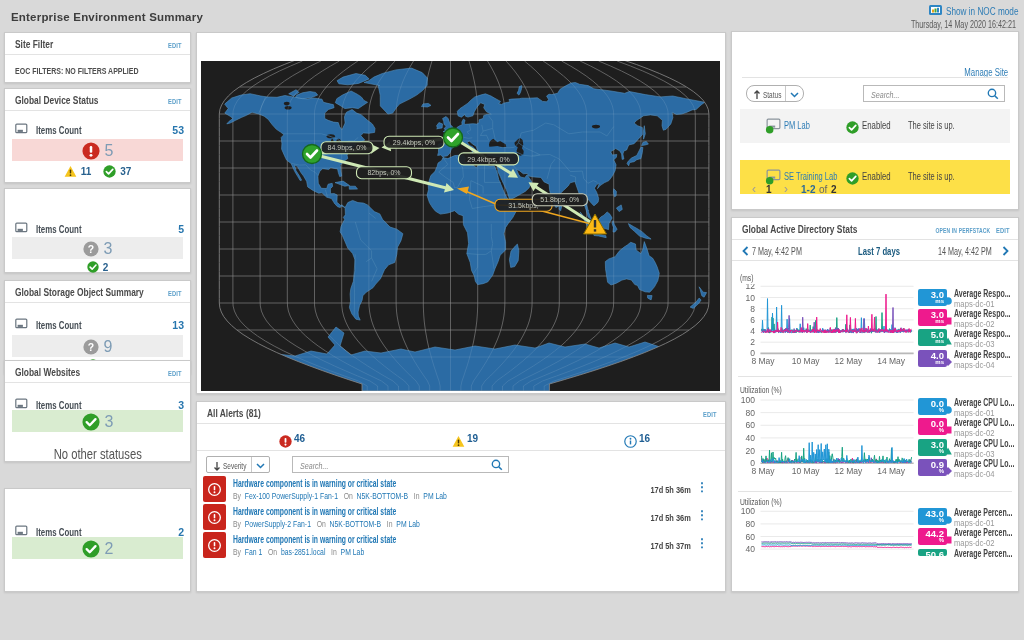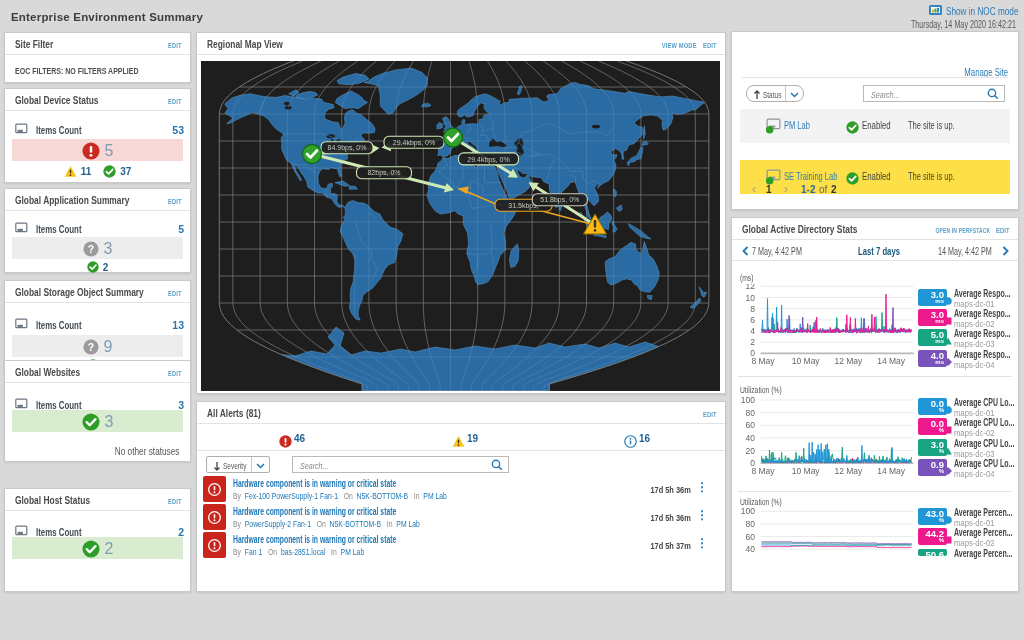--- a/index.html
+++ b/index.html
@@ -55,24 +55,20 @@
     <div class="statrow" style="top:76px"><svg width="13" height="13" viewBox="0 0 20 20" style="vertical-align:middle">
         <path d="M10,1.5 L19,18 L1,18Z" fill="#f6c51d"></path>
         <rect x="8.9" y="7" width="2.2" height="6" rx="1" fill="#4d3a00"></rect>
         <circle cx="10" cy="15.6" r="1.3" fill="#4d3a00"></circle>
       </svg><span class="n">11</span><span style="display:inline-block;width:12px"></span><svg width="13" height="13" viewBox="0 0 20 20" style="vertical-align:middle">
         <circle cx="10" cy="10" r="9.5" fill="#2f9e28"></circle>
         <path d="M5.2,10.2 L8.6,13.6 L15,6.8" fill="none" stroke="#fff" stroke-width="2.6" stroke-linecap="round" stroke-linejoin="round"></path>
       </svg><span class="n">37</span></div>
   </div>
 <div class="panel" style="left:4px;top:188px;width:187px;height:85px">
-    <div class="phead">
-      <span class="ptitle">Global Application Summary</span>
-      <span class="edit">EDIT</span>
-    </div>
     <div class="itrow" style="top:32px">
       <svg width="13" height="12" viewBox="0 0 16 14" style="position:absolute;left:0px;top:1px">
         <rect x="1" y="1" width="13.5" height="10.5" rx="1.2" fill="none" stroke="#6b7680" stroke-width="1.5"></rect>
         <rect x="3.2" y="8" width="6.5" height="2.6" fill="#6b7680"></rect>
       </svg>
       <span class="itlab cond">Items Count</span>
       <span class="itval">5</span>
     </div>
     <div class="bigbar" style="top:48px;background:#ededed"><svg width="16" height="16" viewBox="0 0 20 20" style="vertical-align:middle">
         <circle cx="10" cy="10" r="9.5" fill="#9b9b9b"></circle>
@@ -115,46 +111,37 @@
         <rect x="1" y="1" width="13.5" height="10.5" rx="1.2" fill="none" stroke="#6b7680" stroke-width="1.5"></rect>
         <rect x="3.2" y="8" width="6.5" height="2.6" fill="#6b7680"></rect>
       </svg>
       <span class="itlab cond">Items Count</span>
       <span class="itval">3</span>
     </div>
     <div class="bigbar" style="top:49px;background:#d9ecd0"><svg width="18" height="18" viewBox="0 0 20 20" style="vertical-align:middle">
         <circle cx="10" cy="10" r="9.5" fill="#2f9e28"></circle>
         <path d="M5.2,10.2 L8.6,13.6 L15,6.8" fill="none" stroke="#fff" stroke-width="2.6" stroke-linecap="round" stroke-linejoin="round"></path>
       </svg><span class="bignum">3</span></div>
-    <div style="position:absolute;left:0;right:0;top:84px;text-align:right;font-size:11px;color:#555"><span class="cond" style="transform-origin:50% 0">No other statuses</span></div>
+    <div style="position:absolute;left:0;right:0;top:84px;text-align:center;font-size:15px;color:#555"><span class="cond" style="transform-origin:50% 0">No other statuses</span></div>
   </div>
 <div class="panel" style="left:4px;top:488px;width:187px;height:104px">
-    <div class="phead">
-      <span class="ptitle">Global Host Status</span>
-      <span class="edit">EDIT</span>
-    </div>
     <div class="itrow" style="top:35px">
       <svg width="13" height="12" viewBox="0 0 16 14" style="position:absolute;left:0px;top:1px">
         <rect x="1" y="1" width="13.5" height="10.5" rx="1.2" fill="none" stroke="#6b7680" stroke-width="1.5"></rect>
         <rect x="3.2" y="8" width="6.5" height="2.6" fill="#6b7680"></rect>
       </svg>
       <span class="itlab cond">Items Count</span>
       <span class="itval">2</span>
     </div>
     <div class="bigbar" style="top:48px;background:#d9ecd0"><svg width="18" height="18" viewBox="0 0 20 20" style="vertical-align:middle">
         <circle cx="10" cy="10" r="9.5" fill="#2f9e28"></circle>
         <path d="M5.2,10.2 L8.6,13.6 L15,6.8" fill="none" stroke="#fff" stroke-width="2.6" stroke-linecap="round" stroke-linejoin="round"></path>
       </svg><span class="bignum">2</span></div>
   </div>
 <div class="panel" style="left:196px;top:32px;width:530px;height:362px">
-    <div class="phead">
-      <span class="ptitle">Regional Map View</span>
-      <span class="edit" style="right:28px">VIEW MODE</span>
-      <span class="edit">EDIT</span>
-    </div>
     <div style="position:absolute;left:4px;top:28px;width:519px;height:330px">
       <svg width="519" height="330" viewBox="0 0 519 330" style="display:block;background:#1e1e1e">
         <defs>
           <clipPath id="mc">
             <path d="M94.8,-1.0 L83.2,3.5 L72.4,8.0 L62.5,12.5 L53.4,17.0 L45.4,21.5 L38.3,26.0 L32.2,30.5 L27.3,35.0 L23.4,39.5 L20.6,44.0 L18.9,48.5 L18.3,53.0 L18.3,57.5 L18.3,62.0 L18.3,66.5 L18.3,71.0 L18.3,75.5 L18.3,80.0 L18.3,84.5 L18.3,89.0 L18.3,93.5 L18.3,98.0 L18.3,102.5 L18.3,107.0 L18.3,111.5 L18.3,116.0 L18.3,120.5 L18.3,125.0 L18.3,129.5 L18.3,134.0 L18.3,138.5 L18.3,143.0 L18.3,147.5 L18.3,152.0 L18.3,156.5 L18.3,161.0 L18.3,165.5 L18.3,170.0 L18.3,174.5 L18.3,179.0 L18.3,183.5 L18.3,188.0 L18.3,192.5 L18.3,197.0 L18.3,201.5 L18.3,206.0 L18.3,210.5 L18.3,215.0 L18.3,219.5 L18.3,224.0 L18.3,228.5 L18.3,233.0 L18.3,237.5 L18.3,242.0 L18.8,246.5 L20.3,251.0 L22.7,255.5 L26.2,260.0 L30.6,264.5 L35.9,269.0 L42.1,273.5 L49.3,278.0 L57.3,282.5 L66.1,287.0 L75.7,291.5 L86.0,296.0 L97.1,300.5 L108.8,305.0 L121.1,309.5 L133.9,314.0 L147.2,318.5 L161.0,323.0 L161.0,330 L348.4,330 L348.4,323.0 L363.8,318.5 L378.7,314.0 L393.1,309.5 L406.8,305.0 L419.9,300.5 L432.2,296.0 L443.8,291.5 L454.5,287.0 L464.4,282.5 L473.3,278.0 L481.3,273.5 L488.2,269.0 L494.2,264.5 L499.1,260.0 L502.9,255.5 L505.7,251.0 L507.3,246.5 L507.9,242.0 L507.9,237.5 L507.9,233.0 L507.9,228.5 L507.9,224.0 L507.9,219.5 L507.9,215.0 L507.9,210.5 L507.9,206.0 L507.9,201.5 L507.9,197.0 L507.9,192.5 L507.9,188.0 L507.9,183.5 L507.9,179.0 L507.9,174.5 L507.9,170.0 L507.9,165.5 L507.9,161.0 L507.9,156.5 L507.9,152.0 L507.9,147.5 L507.9,143.0 L507.9,138.5 L507.9,134.0 L507.9,129.5 L507.9,125.0 L507.9,120.5 L507.9,116.0 L507.9,111.5 L507.9,107.0 L507.9,102.5 L507.9,98.0 L507.9,93.5 L507.9,89.0 L507.9,84.5 L507.9,80.0 L507.9,75.5 L507.9,71.0 L507.9,66.5 L507.9,62.0 L507.9,57.5 L507.9,53.0 L507.3,48.5 L505.4,44.0 L502.3,39.5 L497.9,35.0 L492.3,30.5 L485.6,26.0 L477.7,21.5 L468.6,17.0 L458.5,12.5 L447.4,8.0 L435.4,3.5 L422.4,-1.0Z"></path>
           </clipPath>
         </defs>
         <g clip-path="url(#mc)">
           <path d="M86.0,296.0 L432.2,296.0 M35.9,269.0 L488.2,269.0 M18.3,242.0 L507.9,242.0 M18.3,215.0 L507.9,215.0 M18.3,188.0 L507.9,188.0 M18.3,161.0 L507.9,161.0 M18.3,134.0 L507.9,134.0 M18.3,107.0 L507.9,107.0 M18.3,80.0 L507.9,80.0 M18.3,53.0 L507.9,53.0 M38.3,26.0 L485.6,26.0 M101.4,0 L89.5,5 L78.5,10 L68.6,15 L59.8,20 L52.1,25 L45.6,30 L40.3,35 L36.3,40 L33.6,45 L32.1,50 L31.9,55 L31.9,60 L31.9,65 L31.9,70 L31.9,75 L31.9,80 L31.9,85 L31.9,90 L31.9,95 L31.9,100 L31.9,105 L31.9,110 L31.9,115 L31.9,120 L31.9,125 L31.9,130 L31.9,135 L31.9,140 L31.9,145 L31.9,150 L31.9,155 L31.9,160 L31.9,165 L31.9,170 L31.9,175 L31.9,180 L31.9,185 L31.9,190 L31.9,195 L31.9,200 L31.9,205 L31.9,210 L31.9,215 L31.9,220 L31.9,225 L31.9,230 L31.9,235 L31.9,240 L32.1,245 L33.4,250 L35.8,255 L39.3,260 L44.0,265 L49.7,270 L56.5,275 L64.3,280 L73.1,285 L82.8,290 L93.4,295 L104.8,300 L117.0,305 L129.9,310 L143.5,315 L157.5,320 L166.2,325 L166.2,330 M119.9,0 L109.5,5 L99.9,10 L91.2,15 L83.5,20 L76.8,25 L71.1,30 L66.5,35 L63.0,40 L60.6,45 L59.3,50 L59.1,55 L59.1,60 L59.1,65 L59.1,70 L59.1,75 L59.1,80 L59.1,85 L59.1,90 L59.1,95 L59.1,100 L59.1,105 L59.1,110 L59.1,115 L59.1,120 L59.1,125 L59.1,130 L59.1,135 L59.1,140 L59.1,145 L59.1,150 L59.1,155 L59.1,160 L59.1,165 L59.1,170 L59.1,175 L59.1,180 L59.1,185 L59.1,190 L59.1,195 L59.1,200 L59.1,205 L59.1,210 L59.1,215 L59.1,220 L59.1,225 L59.1,230 L59.1,235 L59.1,240 L59.3,245 L60.4,250 L62.5,255 L65.6,260 L69.7,265 L74.7,270 L80.6,275 L87.4,280 L95.1,285 L103.6,290 L112.9,295 L122.9,300 L133.6,305 L144.9,310 L156.7,315 L169.0,320 L176.6,325 L176.6,330 M138.4,0 L129.5,5 L121.3,10 L113.8,15 L107.2,20 L101.5,25 L96.6,30 L92.6,35 L89.6,40 L87.6,45 L86.5,50 L86.3,55 L86.3,60 L86.3,65 L86.3,70 L86.3,75 L86.3,80 L86.3,85 L86.3,90 L86.3,95 L86.3,100 L86.3,105 L86.3,110 L86.3,115 L86.3,120 L86.3,125 L86.3,130 L86.3,135 L86.3,140 L86.3,145 L86.3,150 L86.3,155 L86.3,160 L86.3,165 L86.3,170 L86.3,175 L86.3,180 L86.3,185 L86.3,190 L86.3,195 L86.3,200 L86.3,205 L86.3,210 L86.3,215 L86.3,220 L86.3,225 L86.3,230 L86.3,235 L86.3,240 L86.5,245 L87.4,250 L89.2,255 L91.9,260 L95.3,265 L99.6,270 L104.7,275 L110.6,280 L117.2,285 L124.5,290 L132.4,295 L141.0,300 L150.2,305 L159.8,310 L170.0,315 L180.5,320 L187.0,325 L187.0,330 M156.9,0 L149.5,5 L142.7,10 L136.5,15 L130.9,20 L126.1,25 L122.1,30 L118.8,35 L116.3,40 L114.5,45 L113.6,50 L113.5,55 L113.5,60 L113.5,65 L113.5,70 L113.5,75 L113.5,80 L113.5,85 L113.5,90 L113.5,95 L113.5,100 L113.5,105 L113.5,110 L113.5,115 L113.5,120 L113.5,125 L113.5,130 L113.5,135 L113.5,140 L113.5,145 L113.5,150 L113.5,155 L113.5,160 L113.5,165 L113.5,170 L113.5,175 L113.5,180 L113.5,185 L113.5,190 L113.5,195 L113.5,200 L113.5,205 L113.5,210 L113.5,215 L113.5,220 L113.5,225 L113.5,230 L113.5,235 L113.5,240 L113.6,245 L114.4,250 L115.9,255 L118.1,260 L121.0,265 L124.6,270 L128.9,275 L133.7,280 L139.2,285 L145.3,290 L151.9,295 L159.1,300 L166.7,305 L174.8,310 L183.2,315 L192.0,320 L197.5,325 L197.5,330 M175.5,0 L169.5,5 L164.0,10 L159.1,15 L154.6,20 L150.8,25 L147.6,30 L144.9,35 L142.9,40 L141.5,45 L140.8,50 L140.7,55 L140.7,60 L140.7,65 L140.7,70 L140.7,75 L140.7,80 L140.7,85 L140.7,90 L140.7,95 L140.7,100 L140.7,105 L140.7,110 L140.7,115 L140.7,120 L140.7,125 L140.7,130 L140.7,135 L140.7,140 L140.7,145 L140.7,150 L140.7,155 L140.7,160 L140.7,165 L140.7,170 L140.7,175 L140.7,180 L140.7,185 L140.7,190 L140.7,195 L140.7,200 L140.7,205 L140.7,210 L140.7,215 L140.7,220 L140.7,225 L140.7,230 L140.7,235 L140.7,240 L140.8,245 L141.4,250 L142.6,255 L144.4,260 L146.7,265 L149.6,270 L153.0,275 L156.9,280 L161.3,285 L166.2,290 L171.5,295 L177.2,300 L183.3,305 L189.7,310 L196.5,315 L203.5,320 L207.9,325 L207.9,330 M194.0,0 L189.5,5 L185.4,10 L181.7,15 L178.4,20 L175.5,25 L173.0,30 L171.1,35 L169.6,40 L168.5,45 L168.0,50 L167.9,55 L167.9,60 L167.9,65 L167.9,70 L167.9,75 L167.9,80 L167.9,85 L167.9,90 L167.9,95 L167.9,100 L167.9,105 L167.9,110 L167.9,115 L167.9,120 L167.9,125 L167.9,130 L167.9,135 L167.9,140 L167.9,145 L167.9,150 L167.9,155 L167.9,160 L167.9,165 L167.9,170 L167.9,175 L167.9,180 L167.9,185 L167.9,190 L167.9,195 L167.9,200 L167.9,205 L167.9,210 L167.9,215 L167.9,220 L167.9,225 L167.9,230 L167.9,235 L167.9,240 L168.0,245 L168.5,250 L169.4,255 L170.7,260 L172.4,265 L174.6,270 L177.1,275 L180.0,280 L183.3,285 L187.0,290 L191.0,295 L195.3,300 L199.8,305 L204.7,310 L209.7,315 L215.0,320 L218.3,325 L218.3,330 M212.5,0 L209.5,5 L206.8,10 L204.3,15 L202.1,20 L200.2,25 L198.5,30 L197.2,35 L196.2,40 L195.5,45 L195.2,50 L195.1,55 L195.1,60 L195.1,65 L195.1,70 L195.1,75 L195.1,80 L195.1,85 L195.1,90 L195.1,95 L195.1,100 L195.1,105 L195.1,110 L195.1,115 L195.1,120 L195.1,125 L195.1,130 L195.1,135 L195.1,140 L195.1,145 L195.1,150 L195.1,155 L195.1,160 L195.1,165 L195.1,170 L195.1,175 L195.1,180 L195.1,185 L195.1,190 L195.1,195 L195.1,200 L195.1,205 L195.1,210 L195.1,215 L195.1,220 L195.1,225 L195.1,230 L195.1,235 L195.1,240 L195.2,245 L195.5,250 L196.1,255 L197.0,260 L198.1,265 L199.5,270 L201.2,275 L203.2,280 L205.4,285 L207.8,290 L210.5,295 L213.3,300 L216.4,305 L219.6,310 L223.0,315 L226.5,320 L228.7,325 L228.7,330 M231.0,0 L229.5,5 L228.1,10 L226.9,15 L225.8,20 L224.8,25 L224.0,30 L223.4,35 L222.9,40 L222.5,45 L222.3,50 L222.3,55 L222.3,60 L222.3,65 L222.3,70 L222.3,75 L222.3,80 L222.3,85 L222.3,90 L222.3,95 L222.3,100 L222.3,105 L222.3,110 L222.3,115 L222.3,120 L222.3,125 L222.3,130 L222.3,135 L222.3,140 L222.3,145 L222.3,150 L222.3,155 L222.3,160 L222.3,165 L222.3,170 L222.3,175 L222.3,180 L222.3,185 L222.3,190 L222.3,195 L222.3,200 L222.3,205 L222.3,210 L222.3,215 L222.3,220 L222.3,225 L222.3,230 L222.3,235 L222.3,240 L222.3,245 L222.5,250 L222.8,255 L223.2,260 L223.8,265 L224.5,270 L225.4,275 L226.3,280 L227.4,285 L228.7,290 L230.0,295 L231.4,300 L232.9,305 L234.6,310 L236.2,315 L238.0,320 L239.1,325 L239.1,330 M249.5,0 L249.5,5 L249.5,10 L249.5,15 L249.5,20 L249.5,25 L249.5,30 L249.5,35 L249.5,40 L249.5,45 L249.5,50 L249.5,55 L249.5,60 L249.5,65 L249.5,70 L249.5,75 L249.5,80 L249.5,85 L249.5,90 L249.5,95 L249.5,100 L249.5,105 L249.5,110 L249.5,115 L249.5,120 L249.5,125 L249.5,130 L249.5,135 L249.5,140 L249.5,145 L249.5,150 L249.5,155 L249.5,160 L249.5,165 L249.5,170 L249.5,175 L249.5,180 L249.5,185 L249.5,190 L249.5,195 L249.5,200 L249.5,205 L249.5,210 L249.5,215 L249.5,220 L249.5,225 L249.5,230 L249.5,235 L249.5,240 L249.5,245 L249.5,250 L249.5,255 L249.5,260 L249.5,265 L249.5,270 L249.5,275 L249.5,280 L249.5,285 L249.5,290 L249.5,295 L249.5,300 L249.5,305 L249.5,310 L249.5,315 L249.5,320 L249.5,325 L249.5,330 M268.0,0 L269.5,5 L270.9,10 L272.1,15 L273.2,20 L274.2,25 L275.0,30 L275.6,35 L276.1,40 L276.5,45 L276.7,50 L276.7,55 L276.7,60 L276.7,65 L276.7,70 L276.7,75 L276.7,80 L276.7,85 L276.7,90 L276.7,95 L276.7,100 L276.7,105 L276.7,110 L276.7,115 L276.7,120 L276.7,125 L276.7,130 L276.7,135 L276.7,140 L276.7,145 L276.7,150 L276.7,155 L276.7,160 L276.7,165 L276.7,170 L276.7,175 L276.7,180 L276.7,185 L276.7,190 L276.7,195 L276.7,200 L276.7,205 L276.7,210 L276.7,215 L276.7,220 L276.7,225 L276.7,230 L276.7,235 L276.7,240 L276.7,245 L276.5,250 L276.2,255 L275.8,260 L275.2,265 L274.5,270 L273.6,275 L272.7,280 L271.6,285 L270.3,290 L269.0,295 L267.6,300 L266.1,305 L264.4,310 L262.8,315 L261.0,320 L259.9,325 L259.9,330 M286.5,0 L289.5,5 L292.2,10 L294.7,15 L296.9,20 L298.8,25 L300.5,30 L301.8,35 L302.8,40 L303.5,45 L303.8,50 L303.9,55 L303.9,60 L303.9,65 L303.9,70 L303.9,75 L303.9,80 L303.9,85 L303.9,90 L303.9,95 L303.9,100 L303.9,105 L303.9,110 L303.9,115 L303.9,120 L303.9,125 L303.9,130 L303.9,135 L303.9,140 L303.9,145 L303.9,150 L303.9,155 L303.9,160 L303.9,165 L303.9,170 L303.9,175 L303.9,180 L303.9,185 L303.9,190 L303.9,195 L303.9,200 L303.9,205 L303.9,210 L303.9,215 L303.9,220 L303.9,225 L303.9,230 L303.9,235 L303.9,240 L303.8,245 L303.5,250 L302.9,255 L302.0,260 L300.9,265 L299.5,270 L297.8,275 L295.8,280 L293.6,285 L291.2,290 L288.5,295 L285.7,300 L282.6,305 L279.4,310 L276.0,315 L272.5,320 L270.3,325 L270.3,330 M305.0,0 L309.5,5 L313.6,10 L317.3,15 L320.6,20 L323.5,25 L326.0,30 L327.9,35 L329.4,40 L330.5,45 L331.0,50 L331.1,55 L331.1,60 L331.1,65 L331.1,70 L331.1,75 L331.1,80 L331.1,85 L331.1,90 L331.1,95 L331.1,100 L331.1,105 L331.1,110 L331.1,115 L331.1,120 L331.1,125 L331.1,130 L331.1,135 L331.1,140 L331.1,145 L331.1,150 L331.1,155 L331.1,160 L331.1,165 L331.1,170 L331.1,175 L331.1,180 L331.1,185 L331.1,190 L331.1,195 L331.1,200 L331.1,205 L331.1,210 L331.1,215 L331.1,220 L331.1,225 L331.1,230 L331.1,235 L331.1,240 L331.0,245 L330.5,250 L329.6,255 L328.3,260 L326.6,265 L324.4,270 L321.9,275 L319.0,280 L315.7,285 L312.0,290 L308.0,295 L303.7,300 L299.2,305 L294.3,310 L289.3,315 L284.0,320 L280.7,325 L280.7,330 M323.5,0 L329.5,5 L335.0,10 L339.9,15 L344.4,20 L348.2,25 L351.4,30 L354.1,35 L356.1,40 L357.5,45 L358.2,50 L358.3,55 L358.3,60 L358.3,65 L358.3,70 L358.3,75 L358.3,80 L358.3,85 L358.3,90 L358.3,95 L358.3,100 L358.3,105 L358.3,110 L358.3,115 L358.3,120 L358.3,125 L358.3,130 L358.3,135 L358.3,140 L358.3,145 L358.3,150 L358.3,155 L358.3,160 L358.3,165 L358.3,170 L358.3,175 L358.3,180 L358.3,185 L358.3,190 L358.3,195 L358.3,200 L358.3,205 L358.3,210 L358.3,215 L358.3,220 L358.3,225 L358.3,230 L358.3,235 L358.3,240 L358.2,245 L357.6,250 L356.4,255 L354.6,260 L352.3,265 L349.4,270 L346.0,275 L342.1,280 L337.7,285 L332.8,290 L327.5,295 L321.8,300 L315.7,305 L309.3,310 L302.5,315 L295.5,320 L291.1,325 L291.1,330 M342.1,0 L349.5,5 L356.3,10 L362.5,15 L368.1,20 L372.9,25 L376.9,30 L380.2,35 L382.7,40 L384.5,45 L385.4,50 L385.5,55 L385.5,60 L385.5,65 L385.5,70 L385.5,75 L385.5,80 L385.5,85 L385.5,90 L385.5,95 L385.5,100 L385.5,105 L385.5,110 L385.5,115 L385.5,120 L385.5,125 L385.5,130 L385.5,135 L385.5,140 L385.5,145 L385.5,150 L385.5,155 L385.5,160 L385.5,165 L385.5,170 L385.5,175 L385.5,180 L385.5,185 L385.5,190 L385.5,195 L385.5,200 L385.5,205 L385.5,210 L385.5,215 L385.5,220 L385.5,225 L385.5,230 L385.5,235 L385.5,240 L385.4,245 L384.6,250 L383.1,255 L380.9,260 L378.0,265 L374.4,270 L370.1,275 L365.3,280 L359.8,285 L353.7,290 L347.1,295 L339.9,300 L332.3,305 L324.2,310 L315.8,315 L307.0,320 L301.5,325 L301.5,330 M360.6,0 L369.5,5 L377.7,10 L385.2,15 L391.8,20 L397.5,25 L402.4,30 L406.4,35 L409.4,40 L411.4,45 L412.5,50 L412.7,55 L412.7,60 L412.7,65 L412.7,70 L412.7,75 L412.7,80 L412.7,85 L412.7,90 L412.7,95 L412.7,100 L412.7,105 L412.7,110 L412.7,115 L412.7,120 L412.7,125 L412.7,130 L412.7,135 L412.7,140 L412.7,145 L412.7,150 L412.7,155 L412.7,160 L412.7,165 L412.7,170 L412.7,175 L412.7,180 L412.7,185 L412.7,190 L412.7,195 L412.7,200 L412.7,205 L412.7,210 L412.7,215 L412.7,220 L412.7,225 L412.7,230 L412.7,235 L412.7,240 L412.5,245 L411.6,250 L409.8,255 L407.1,260 L403.7,265 L399.4,270 L394.3,275 L388.4,280 L381.8,285 L374.5,290 L366.6,295 L358.0,300 L348.8,305 L339.2,310 L329.0,315 L318.5,320 L312.0,325 L312.0,330 M379.1,0 L389.5,5 L399.1,10 L407.8,15 L415.5,20 L422.2,25 L427.9,30 L432.5,35 L436.0,40 L438.4,45 L439.7,50 L439.9,55 L439.9,60 L439.9,65 L439.9,70 L439.9,75 L439.9,80 L439.9,85 L439.9,90 L439.9,95 L439.9,100 L439.9,105 L439.9,110 L439.9,115 L439.9,120 L439.9,125 L439.9,130 L439.9,135 L439.9,140 L439.9,145 L439.9,150 L439.9,155 L439.9,160 L439.9,165 L439.9,170 L439.9,175 L439.9,180 L439.9,185 L439.9,190 L439.9,195 L439.9,200 L439.9,205 L439.9,210 L439.9,215 L439.9,220 L439.9,225 L439.9,230 L439.9,235 L439.9,240 L439.7,245 L438.6,250 L436.5,255 L433.4,260 L429.3,265 L424.3,270 L418.4,275 L411.6,280 L403.9,285 L395.4,290 L386.1,295 L376.1,300 L365.4,305 L354.1,310 L342.3,315 L330.0,320 L322.4,325 L322.4,330 M397.6,0 L409.5,5 L420.5,10 L430.4,15 L439.2,20 L446.9,25 L453.4,30 L458.7,35 L462.7,40 L465.4,45 L466.9,50 L467.1,55 L467.1,60 L467.1,65 L467.1,70 L467.1,75 L467.1,80 L467.1,85 L467.1,90 L467.1,95 L467.1,100 L467.1,105 L467.1,110 L467.1,115 L467.1,120 L467.1,125 L467.1,130 L467.1,135 L467.1,140 L467.1,145 L467.1,150 L467.1,155 L467.1,160 L467.1,165 L467.1,170 L467.1,175 L467.1,180 L467.1,185 L467.1,190 L467.1,195 L467.1,200 L467.1,205 L467.1,210 L467.1,215 L467.1,220 L467.1,225 L467.1,230 L467.1,235 L467.1,240 L466.9,245 L465.6,250 L463.2,255 L459.7,260 L455.0,265 L449.3,270 L442.5,275 L434.7,280 L425.9,285 L416.2,290 L405.6,295 L394.2,300 L382.0,305 L369.1,310 L355.5,315 L341.5,320 L332.8,325 L332.8,330 M416.1,0 L429.5,5 L441.8,10 L453.0,15 L462.9,20 L471.6,25 L478.9,30 L484.8,35 L489.3,40 L492.4,45 L494.0,50 L494.3,55 L494.3,60 L494.3,65 L494.3,70 L494.3,75 L494.3,80 L494.3,85 L494.3,90 L494.3,95 L494.3,100 L494.3,105 L494.3,110 L494.3,115 L494.3,120 L494.3,125 L494.3,130 L494.3,135 L494.3,140 L494.3,145 L494.3,150 L494.3,155 L494.3,160 L494.3,165 L494.3,170 L494.3,175 L494.3,180 L494.3,185 L494.3,190 L494.3,195 L494.3,200 L494.3,205 L494.3,210 L494.3,215 L494.3,220 L494.3,225 L494.3,230 L494.3,235 L494.3,240 L494.1,245 L492.6,250 L489.9,255 L486.0,260 L480.7,265 L474.3,270 L466.6,275 L457.9,280 L448.0,285 L437.0,290 L425.1,295 L412.2,300 L398.5,305 L384.0,310 L368.8,315 L353.0,320 L343.2,325 L343.2,330" fill="none" stroke="#646464" stroke-width="0.7"></path>
           <path d="M30.7,37.0 L39.9,34.1 L49.1,32.7 L59.9,35.0 L65.8,35.9 L76.0,36.3 L83.9,34.5 L92.0,35.9 L100.2,37.5 L106.5,38.1 L112.4,37.0 L121.0,38.2 L122.4,41.3 L129.9,43.1 L132.4,43.6 L133.1,46.7 L127.4,48.5 L123.7,52.1 L123.7,57.5 L127.1,59.3 L132.5,61.1 L137.3,61.6 L138.7,65.8 L141.0,68.8 L142.3,66.0 L144.1,62.0 L143.4,55.7 L145.5,51.2 L151.1,48.5 L155.7,52.1 L160.4,53.9 L166.5,59.3 L171.3,62.9 L174.0,67.4 L173.6,71.4 L167.9,72.3 L162.5,71.9 L159.7,74.6 L163.8,79.1 L159.7,80.9 L154.3,82.3 L154.3,85.4 L148.9,88.1 L146.8,91.7 L146.1,94.4 L146.8,97.5 L143.4,99.8 L139.3,104.3 L140.0,110.6 L140.7,115.1 L138.7,115.6 L137.3,111.5 L136.6,107.9 L133.5,107.5 L129.8,106.5 L127.8,108.4 L121.7,107.7 L118.9,110.1 L116.9,115.1 L117.3,122.3 L120.3,127.3 L125.7,127.5 L127.1,123.2 L131.2,122.3 L131.6,125.4 L129.4,127.7 L129.5,132.7 L133.2,132.6 L136.2,134.0 L135.9,141.2 L140.0,144.8 L144.1,146.6 L140.7,143.7 L139.3,146.6 L136.6,145.7 L133.9,143.0 L130.5,137.6 L125.7,136.2 L121.0,131.8 L117.6,132.2 L112.1,129.5 L106.7,125.9 L105.7,120.5 L104.7,118.7 L102.6,115.1 L99.9,111.5 L96.5,105.6 L93.4,103.8 L95.1,109.7 L98.5,115.1 L100.6,119.2 L99.2,119.6 L96.5,115.1 L93.8,110.6 L91.7,106.1 L90.1,102.5 L85.6,99.1 L83.6,94.9 L80.6,88.1 L80.9,82.7 L80.2,76.4 L82.9,73.7 L79.5,71.0 L75.4,68.3 L71.3,63.8 L67.3,58.4 L63.2,55.2 L57.7,53.0 L51.0,51.2 L45.5,54.3 L40.1,56.6 L34.6,59.3 L29.2,62.0 L25.8,62.9 L27.8,60.6 L31.9,57.5 L29.2,55.3 L23.8,52.1 L27.2,47.6 L23.7,43.1Z M177.1,24.2 L179.2,34.1 L179.3,44.9 L186.9,53.0 L191.7,52.1 L195.4,46.7 L198.4,43.1 L208.5,38.1 L215.6,34.1 L221.5,29.6 L226.2,24.2 L226.4,17.0 L221.2,11.6 L210.4,7.1 L194.7,8.9 L181.3,12.5 L172.9,16.1 L167.9,19.7 L163.0,21.5 L178.8,24.6Z M134.3,41.7 L139.0,44.4 L143.8,47.6 L151.4,46.7 L157.3,47.6 L161.9,44.4 L166.6,41.3 L163.0,39.5 L160.3,35.9 L156.2,33.2 L150.1,30.0 L141.4,34.1 L135.8,37.7Z M94.4,36.3 L101.5,37.7 L109.9,36.8 L116.7,34.1 L114.6,31.4 L108.9,30.5 L101.5,31.8 L95.9,34.1Z M137.9,22.8 L146.8,23.8 L157.6,22.4 L168.1,17.9 L164.2,14.3 L154.9,12.5 L142.0,16.1 L136.0,19.7Z M87.7,32.8 L92.6,35.0 L97.9,31.4 L95.2,28.7Z M144.1,146.6 L146.8,141.6 L151.6,139.4 L157.0,141.6 L162.5,142.1 L166.5,143.9 L173.3,150.6 L178.8,152.9 L181.5,158.3 L189.0,166.0 L195.8,168.2 L201.9,172.7 L199.9,179.9 L196.5,186.2 L195.8,193.4 L193.7,201.5 L187.6,203.8 L183.5,208.7 L179.5,217.7 L174.7,223.1 L172.0,226.7 L165.2,231.2 L161.8,234.8 L161.1,239.3 L158.5,244.7 L157.1,251.0 L157.4,255.1 L159.2,259.1 L154.9,258.2 L150.8,252.8 L148.4,246.5 L149.5,240.2 L149.1,233.0 L149.8,227.6 L152.3,220.4 L153.9,209.6 L154.0,198.8 L151.6,192.5 L146.8,187.1 L144.1,180.8 L141.4,174.5 L139.1,170.9 L140.0,165.5 L143.7,158.3 L142.3,156.5 L144.4,153.8Z M134.0,121.6 L142.1,120.1 L148.6,124.6 L143.7,125.2Z M148.2,125.2 L154.3,125.2 L156.5,128.1 L148.3,128.2Z M236.2,105.2 L237.0,102.1 L240.7,99.4 L242.0,96.6 L246.8,97.6 L253.6,94.6 L262.4,93.9 L264.5,97.6 L263.4,100.7 L270.2,102.9 L275.3,106.5 L279.4,102.0 L283.5,103.6 L288.9,105.0 L293.3,104.8 L296.0,111.0 L297.8,118.7 L299.8,123.2 L301.9,128.2 L303.9,133.1 L308.0,140.3 L311.4,141.6 L315.5,140.7 L319.1,139.8 L318.9,142.3 L316.1,148.4 L311.8,156.5 L307.3,162.4 L304.6,166.4 L302.8,172.7 L304.6,180.8 L304.6,188.9 L299.1,194.3 L297.1,200.6 L294.1,207.4 L291.7,214.1 L286.9,220.8 L282.1,222.7 L276.7,223.6 L274.4,220.4 L273.3,215.0 L270.6,209.6 L269.2,201.5 L265.8,192.5 L267.6,182.6 L266.5,171.8 L262.4,163.7 L262.1,154.7 L257.7,153.3 L253.6,149.7 L246.8,152.0 L239.3,153.1 L234.5,150.2 L231.5,146.6 L228.4,141.6 L226.1,134.5 L227.5,128.6 L227.1,123.2 L229.8,114.6 L233.9,110.6Z M309.7,206.4 L313.7,205.6 L317.2,199.7 L317.9,189.8 L316.4,183.1 L314.5,184.8 L310.0,190.2 L308.4,198.8Z M236.6,94.4 L237.4,91.7 L237.7,85.8 L236.9,83.6 L239.3,82.3 L244.1,82.7 L247.1,82.9 L247.9,79.1 L246.1,76.0 L243.1,74.1 L247.1,71.7 L251.5,69.4 L254.0,68.5 L256.0,66.5 L258.7,64.7 L261.1,63.8 L260.8,61.1 L262.4,58.0 L264.1,59.3 L263.1,62.4 L264.5,63.3 L267.2,63.1 L271.9,62.7 L276.0,63.1 L278.1,61.5 L278.1,58.8 L282.1,57.5 L282.8,54.4 L286.2,53.4 L290.3,53.2 L285.5,50.8 L282.7,46.7 L283.8,43.5 L279.6,41.7 L275.9,46.2 L273.3,50.8 L271.9,54.8 L266.9,56.1 L264.5,55.2 L263.8,53.4 L260.4,56.2 L257.0,54.8 L256.3,50.3 L259.0,47.6 L263.0,44.9 L266.9,42.2 L270.1,39.0 L273.8,35.9 L279.4,34.1 L284.4,32.8 L290.0,35.0 L293.0,36.8 L299.5,40.4 L297.8,42.6 L300.6,43.5 L302.5,42.2 L308.9,40.8 L307.9,38.6 L310.4,38.1 L318.2,37.7 L320.7,37.2 L327.3,37.2 L336.4,36.8 L341.6,40.4 L345.7,40.8 L347.6,38.6 L345.6,35.0 L348.0,33.2 L350.8,33.6 L356.6,32.3 L359.1,28.2 L364.3,25.1 L370.1,22.0 L374.4,21.5 L378.6,23.3 L387.2,24.6 L392.8,27.8 L400.0,28.7 L410.0,30.0 L423.7,32.3 L428.4,30.5 L444.3,33.6 L459.5,35.9 L471.7,35.0 L484.8,37.7 L503.7,41.3 L500.0,44.0 L495.1,48.5 L491.1,48.9 L486.0,51.2 L480.7,53.0 L475.3,53.4 L471.1,51.2 L471.9,56.6 L469.8,62.9 L465.1,68.3 L462.3,69.2 L461.0,64.7 L461.4,59.3 L456.2,54.8 L449.4,53.9 L442.6,54.8 L435.8,59.3 L433.1,62.0 L436.5,64.7 L441.3,66.5 L441.3,73.7 L433.1,82.7 L427.7,84.0 L425.6,89.0 L422.9,89.9 L421.9,93.0 L422.9,98.0 L421.1,98.4 L420.6,93.0 L418.8,89.9 L414.7,87.6 L409.7,90.8 L411.3,94.0 L415.8,93.5 L415.4,96.2 L412.7,98.9 L415.1,103.8 L414.1,109.7 L411.3,115.1 L407.9,119.6 L403.2,121.8 L399.1,124.6 L396.4,127.7 L398.4,122.3 L395.7,123.6 L393.4,127.2 L395.7,131.3 L397.7,137.6 L397.1,141.2 L393.0,144.8 L390.7,142.6 L386.9,138.0 L385.8,143.9 L387.5,151.1 L390.3,158.5 L387.1,156.0 L385.2,149.3 L383.1,143.0 L382.1,135.8 L378.0,132.2 L373.9,120.5 L369.2,121.8 L367.1,125.0 L362.4,129.5 L358.7,133.1 L358.6,139.4 L358.0,144.8 L354.9,146.6 L350.8,138.5 L348.5,128.6 L348.1,123.2 L343.1,120.9 L339.9,116.4 L333.1,116.0 L327.7,115.1 L326.3,112.4 L322.3,112.8 L318.2,109.5 L315.5,108.4 L317.5,113.3 L319.5,116.0 L323.6,116.9 L326.1,113.8 L329.1,118.2 L330.8,120.9 L328.1,126.8 L324.3,130.4 L320.5,132.6 L314.1,136.2 L310.0,138.3 L308.3,138.0 L307.3,134.0 L305.3,128.6 L302.3,122.3 L299.1,115.1 L296.8,110.6 L296.8,107.9 L296.0,104.8 L298.2,100.7 L298.5,95.3 L294.1,95.8 L291.0,94.8 L286.6,94.4 L285.3,92.1 L282.8,92.6 L280.8,95.3 L279.1,93.0 L276.0,88.1 L275.3,85.4 L271.3,82.7 L268.3,80.0 L266.2,81.4 L268.5,84.5 L271.3,85.6 L274.5,88.5 L271.9,91.2 L271.3,92.8 L271.1,89.0 L268.3,86.8 L265.5,84.7 L263.1,81.8 L261.5,81.1 L259.7,82.3 L257.7,83.2 L254.9,82.7 L253.9,84.9 L250.2,88.1 L249.1,91.7 L246.5,94.8 L243.4,95.3 L242.2,96.2 L239.7,94.0Z M242.0,70.8 L245.1,68.8 L243.0,67.9 L245.4,64.9 L243.1,63.6 L242.7,60.6 L241.6,57.5 L245.1,55.5 L247.1,57.5 L249.2,63.4 L251.8,66.1 L250.2,69.6Z M235.6,67.8 L241.1,67.0 L241.5,62.9 L237.9,61.6 L235.6,64.7 L236.6,67.6Z M220.5,45.6 L226.5,46.0 L230.0,44.4 L227.4,42.4 L222.0,42.9Z M317.9,34.1 L319.5,31.4 L320.5,27.8 L320.8,24.6 L318.3,25.6 L317.5,29.6 L316.0,32.3Z M358.3,143.4 L360.7,145.2 L359.7,149.8 L358.0,148.4Z M379.1,150.9 L382.1,154.7 L386.2,160.1 L389.6,163.7 L393.7,166.4 L393.4,171.6 L390.9,170.9 L386.9,165.5 L382.8,158.3Z M392.6,173.2 L399.1,173.4 L404.9,174.7 L405.2,176.7 L397.7,175.0 L393.0,174.5Z M398.0,158.3 L398.8,162.8 L403.2,167.3 L407.5,168.6 L407.9,162.8 L409.3,160.1 L411.1,157.0 L409.0,153.3 L406.2,150.9 L402.9,154.2 L399.8,156.0Z M412.0,159.6 L413.4,163.7 L416.1,168.2 L413.8,171.1 L412.0,170.9 L412.4,166.4 L411.1,162.4Z M427.4,162.6 L432.4,165.5 L437.2,168.2 L441.3,170.9 L445.3,174.5 L450.1,178.1 L444.7,177.2 L438.5,175.0 L433.1,170.0 L429.0,166.4Z M412.7,127.7 L415.4,130.4 L415.1,134.9 L413.4,135.8 L412.4,131.3Z M415.4,147.0 L420.2,143.9 L421.3,148.4 L418.1,150.6Z M426.0,102.5 L427.7,104.8 L428.7,101.6 L433.1,100.7 L435.8,98.7 L439.9,97.6 L441.3,91.7 L441.9,86.3 L439.9,86.3 L435.8,94.4 L430.4,97.1 L427.4,100.0Z M440.6,84.5 L444.0,84.0 L447.4,83.1 L445.3,80.4 L441.9,81.3Z M442.6,78.2 L444.3,72.8 L443.3,64.7 L442.3,71.0Z M404.3,200.6 L404.5,207.8 L406.6,221.3 L410.0,224.0 L415.4,222.2 L420.9,219.1 L425.6,217.9 L430.4,219.0 L433.8,223.6 L436.5,224.4 L438.5,228.5 L444.0,230.8 L448.7,231.2 L450.8,229.0 L453.5,225.8 L456.9,219.5 L458.3,212.3 L456.2,206.0 L454.2,201.5 L451.5,197.0 L448.1,194.8 L446.0,188.0 L443.3,180.6 L441.9,188.0 L439.9,192.7 L435.1,188.9 L434.5,183.0 L429.7,181.3 L426.3,184.0 L422.9,186.2 L418.1,190.3 L414.1,195.7 L407.9,197.9Z M446.4,234.4 L451.1,234.6 L450.1,238.9 L446.7,237.1Z M498.1,225.8 L502.2,231.2 L505.6,231.6 L503.1,236.2 L500.8,234.8 L499.1,228.5Z M498.1,237.1 L500.1,238.9 L497.7,242.5 L492.2,247.4 L489.1,246.1 L495.0,241.1Z M36,330 L46,309 L60,298 L76,293 L94,295 L110,290 L126,293 L134,284 L127,276 L135,266 L143,272 L139,285 L150,294 L164,290 L180,292 L200,288 L214,291 L234,286 L254,289 L274,285 L294,288 L314,284 L334,287 L348,282 L364,286 L384,283 L398,287 L414,282 L428,286 L444,281 L456,285 L468,289 L480,296 L490,306 L495,316 L495,330Z" fill="#2b6ba4" stroke="#5490c0" stroke-width="0.6" stroke-linejoin="round"></path>

